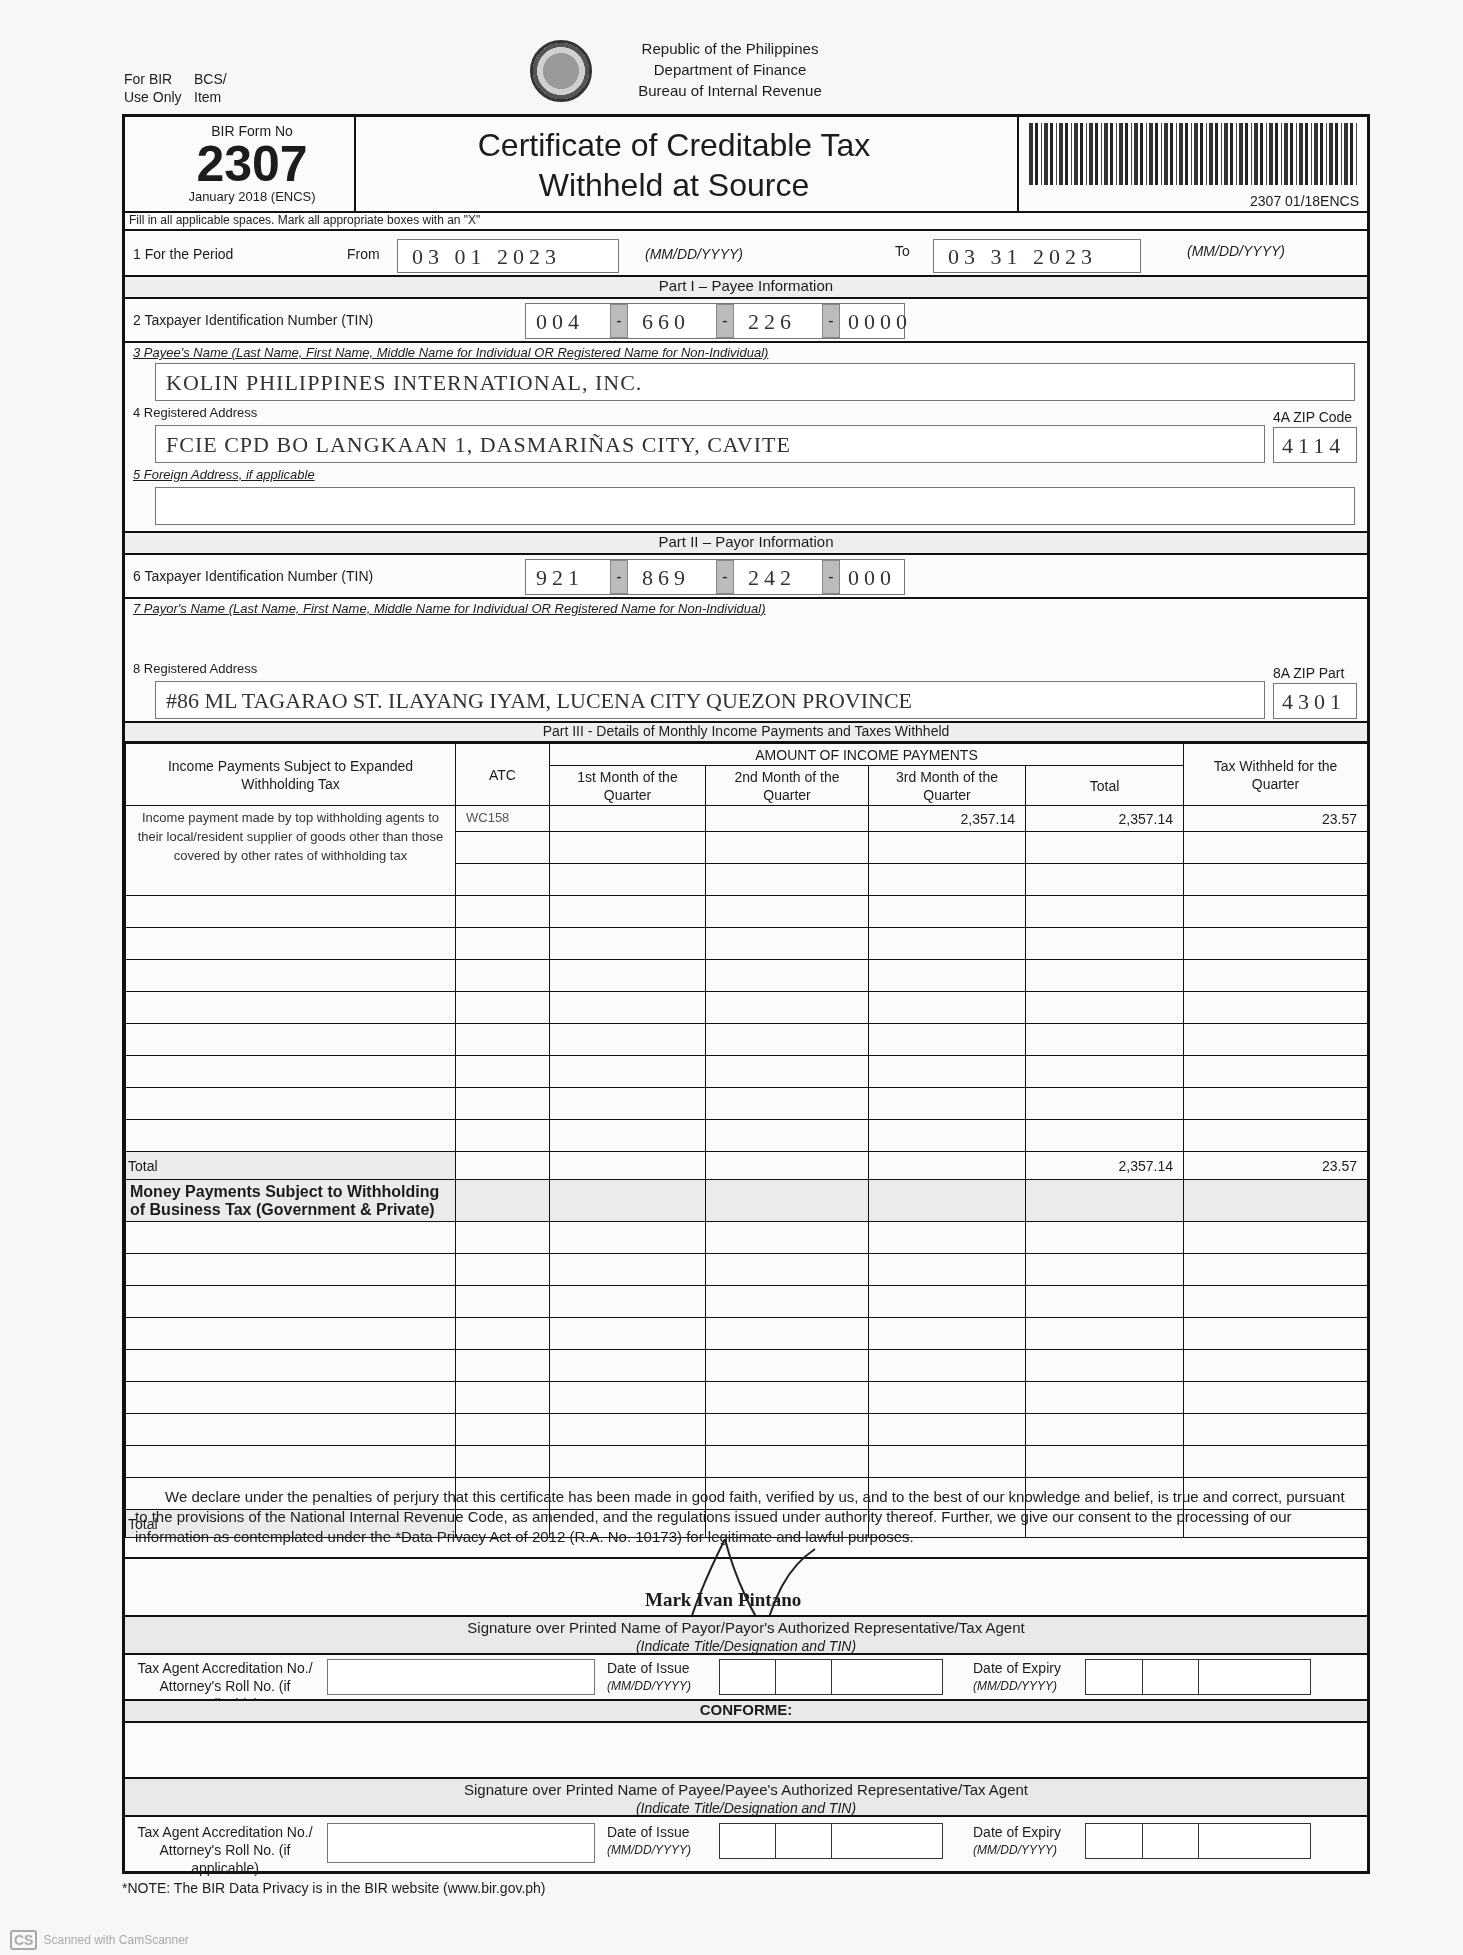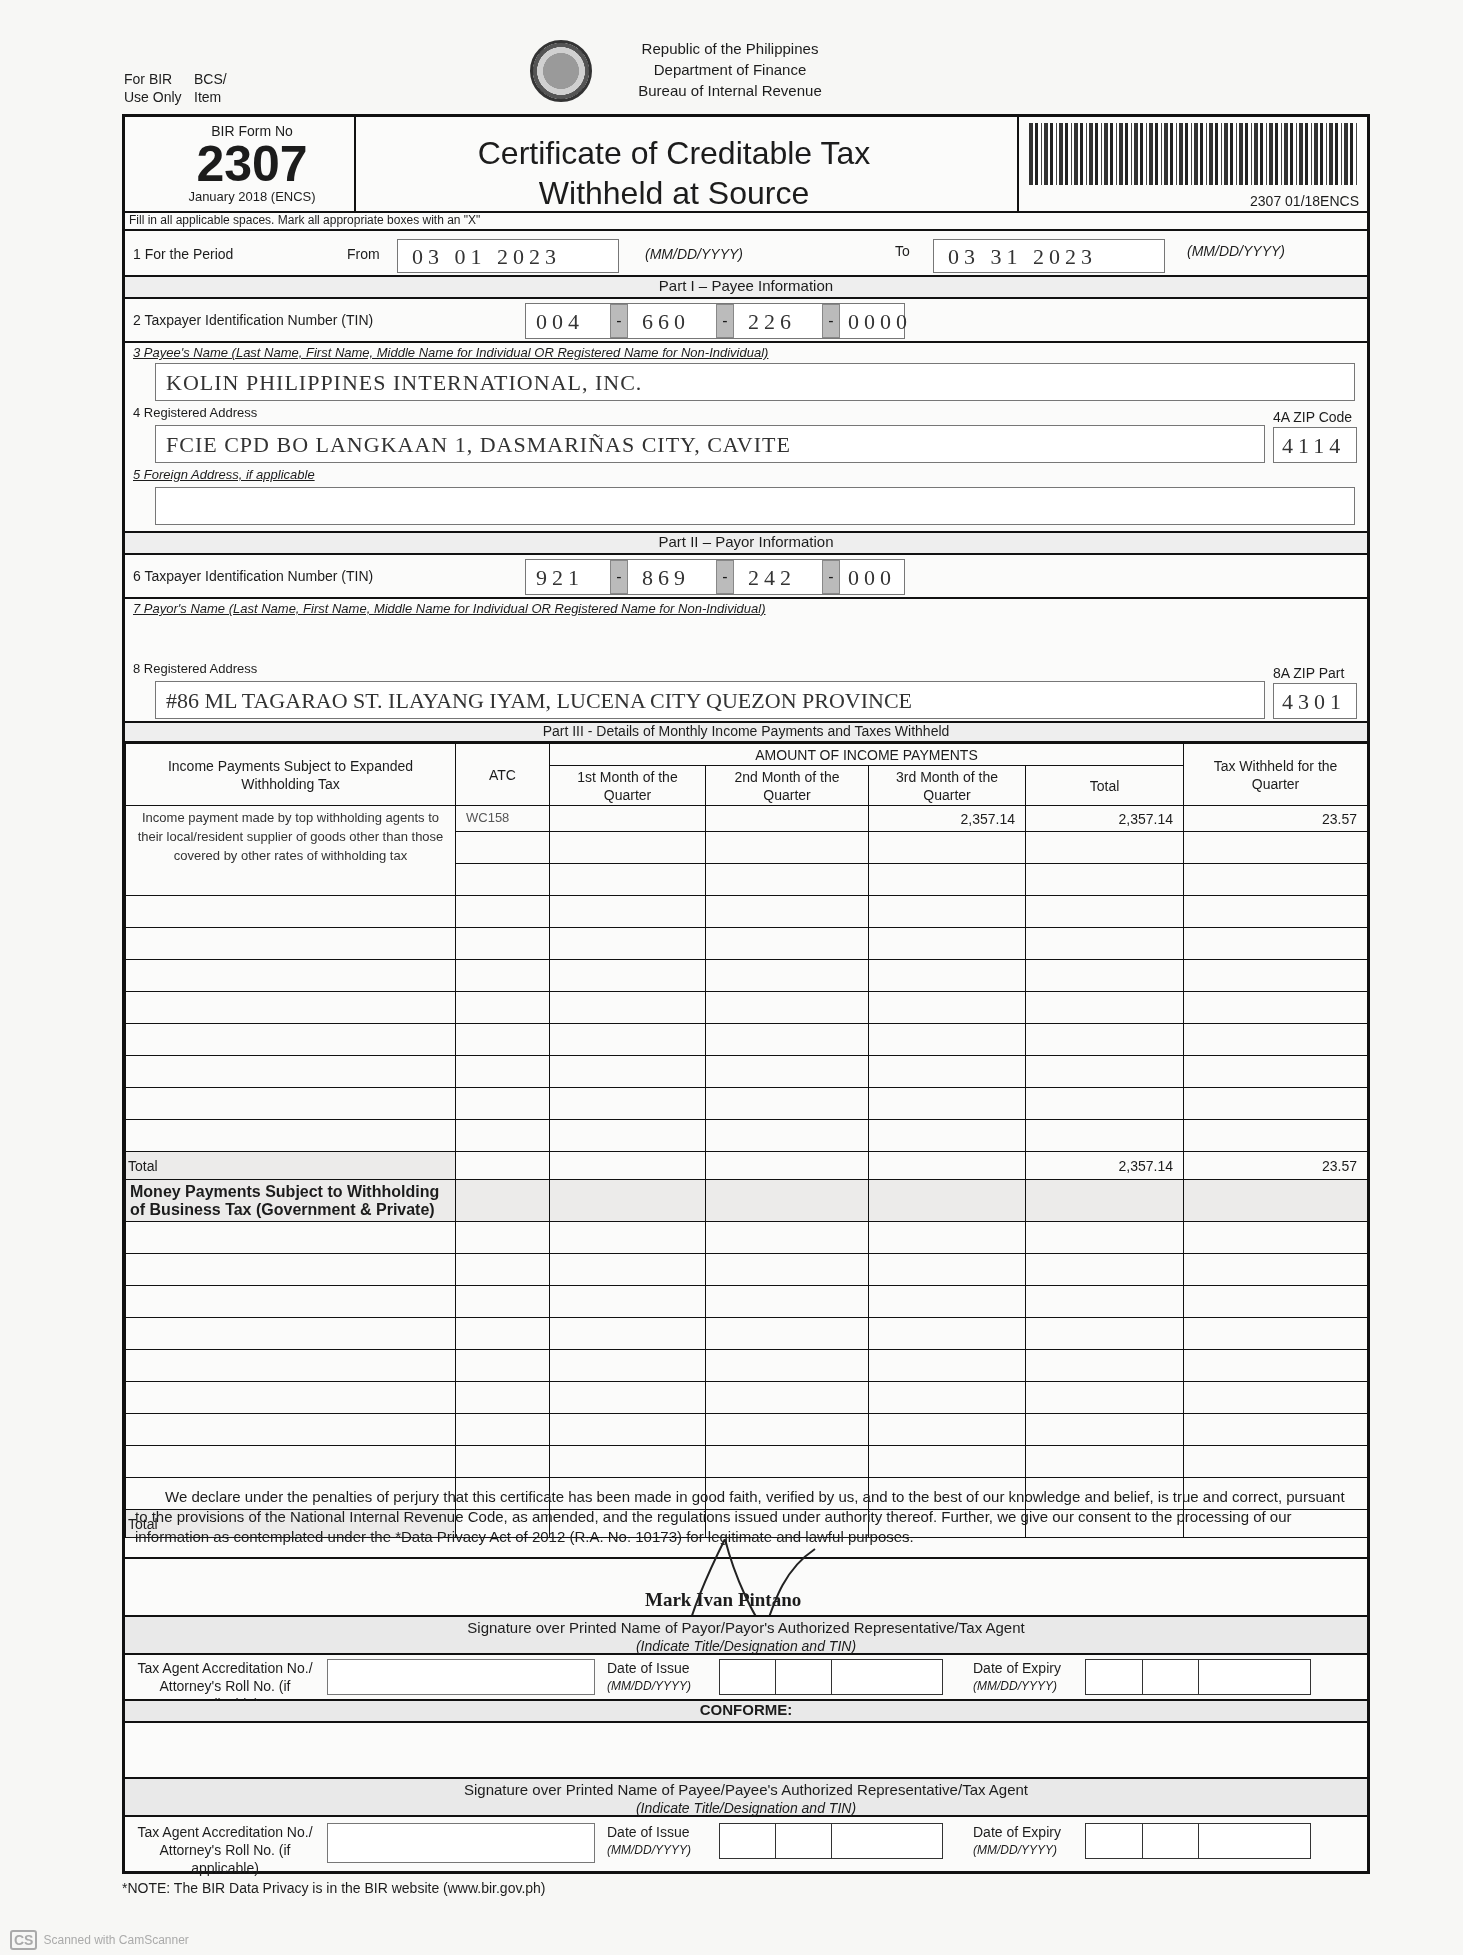--- a/index.html
+++ b/index.html
@@ -17,21 +17,21 @@
     background: radial-gradient(circle, #9a9a9a 0 45%, #d0d0d0 46% 60%, #555 61% 70%, #e0e0e0 71%);
     border: 3px solid #333; }
   .agency { left: 615px; top: 38px; font-size: 15px; line-height: 21px; text-align: center; width: 230px; }
 
   .form { left: 122px; top: 114px; width: 1248px; height: 1760px; border: 3px solid #111; background: #fbfbfa; }
   .hdr { left: 0; top: 0; width: 100%; height: 96px; border-bottom: 2px solid #111; }
   .formno { left: 0; top: 0; width: 206px; height: 96px; border-right: 2px solid #111; text-align: center; margin-left: 25px; }
   .formno .lbl { font-size: 14px; margin-top: 6px; }
   .formno .num { font-size: 50px; font-weight: bold; line-height: 50px; }
   .formno .ver { font-size: 13px; }
-  .title { left: 206px; top: 0; width: 808px; height: 96px; text-align: center; font-size: 32px; line-height: 40px; padding-top: 16px; }
+  .title { left: 206px; top: 0; width: 808px; height: 96px; text-align: center; font-size: 32px; line-height: 40px; padding-top: 8px; }
   .barcode { left: 892px; top: 0; width: 352px; height: 96px; border-left: 2px solid #111; }
   .bars { position: absolute; left: 10px; top: 6px; width: 330px; height: 62px;
     background: repeating-linear-gradient(90deg, #333 0 4px, #fff 4px 6px, #222 6px 9px, #fff 9px 12px, #444 12px 13px, #fff 13px 15px); }
   .barcode .code { position: absolute; right: 10px; bottom: 4px; font-size: 14px; }
 
   .fillnote { left: 0; top: 96px; width: 100%; height: 18px; font-size: 12px; padding-left: 4px; border-bottom: 2px solid #111; }
   .row { left: 0; width: 100%; border-bottom: 2px solid #111; }
   .rlabel { font-size: 14px; position: absolute; }
   .box { position: absolute; border: 1px solid #777; background: #fff; }
   .val { font-family: "Liberation Serif", serif; font-size: 22px; letter-spacing: 5px; position: absolute; color: #333; }
@@ -89,21 +89,21 @@
   <div class="abs fillnote">Fill in all applicable spaces. Mark all appropriate boxes with an "X"</div>
 
   <div class="abs row" style="top:116px;height:44px;">
     <span class="rlabel" style="left:8px;top:13px;">1  For the Period</span>
     <span class="rlabel" style="left:222px;top:13px;">From</span>
     <div class="box" style="left:272px;top:6px;width:222px;height:34px;">
       <span class="val" style="left:14px;top:4px;">03 01 2023</span>
     </div>
     <span class="rlabel italic" style="left:520px;top:13px;">(MM/DD/YYYY)</span>
     <span class="rlabel" style="left:770px;top:10px;">To</span>
-    <div class="box" style="left:808px;top:6px;width:232px;height:34px;">
+    <div class="box" style="left:808px;top:6px;width:208px;height:34px;">
       <span class="val" style="left:14px;top:4px;">03 31 2023</span>
     </div>
     <span class="rlabel italic" style="left:1062px;top:10px;">(MM/DD/YYYY)</span>
   </div>
 
   <div class="abs row part" style="top:160px;height:22px;">Part I – Payee Information</div>
   <div class="abs row" style="top:182px;height:44px;">
     <span class="rlabel" style="left:8px;top:13px;">2  Taxpayer Identification Number (TIN)</span>
     <div class="box" style="left:400px;top:4px;width:380px;height:36px;">
       <span class="val" style="left:10px;top:5px;">004</span>

